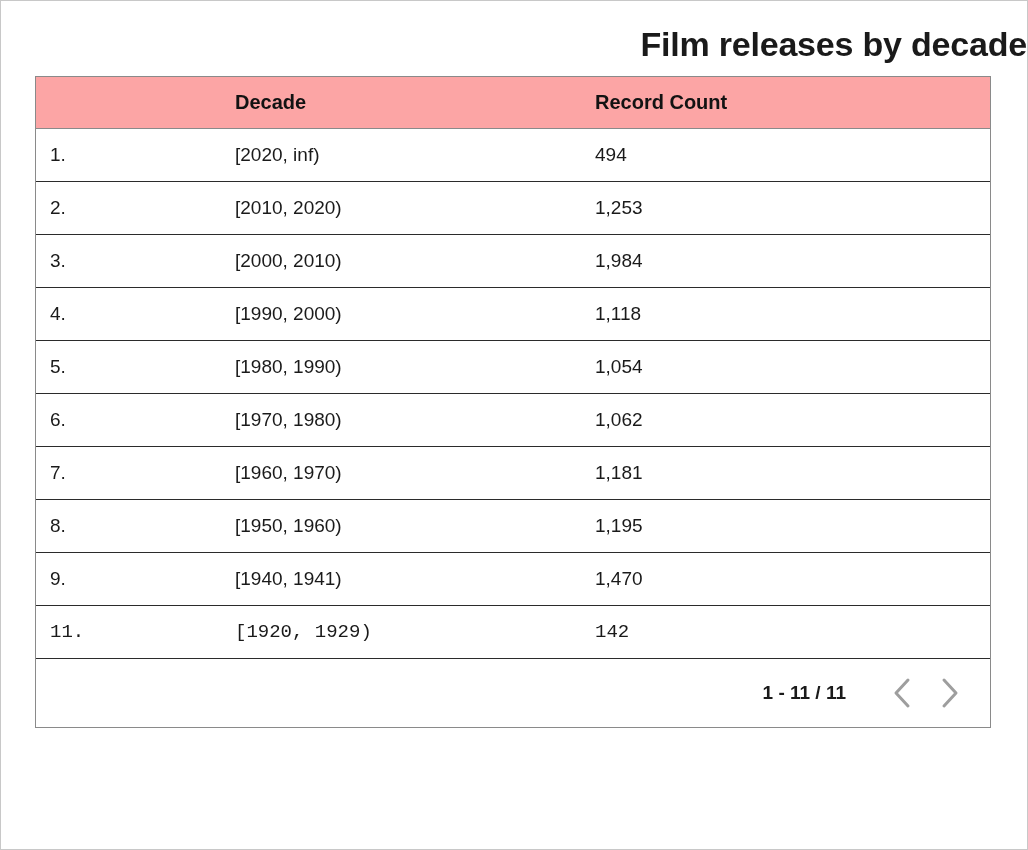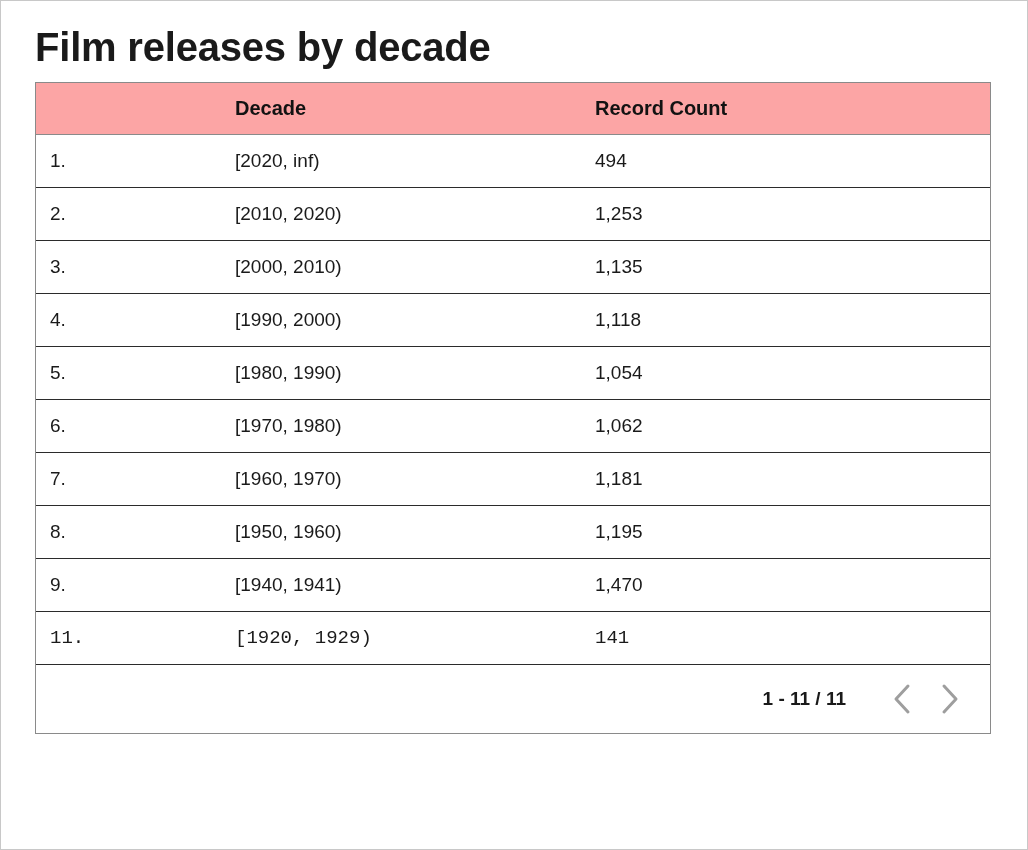--- a/index.html
+++ b/index.html
@@ -13,25 +13,26 @@
   .page {
     position: relative;
     width: 1028px;
     height: 850px;
     box-sizing: border-box;
     background: #ffffff;
     border: 1px solid #c8c8c8;
     overflow: hidden;
   }
   .title {
-    font-size: 40px;
+    font-size: 34px;
     font-weight: bold;
     color: #1a1a1a;
     margin: 24px 0 12px 34px;
     letter-spacing: -0.2px;
+    text-align: right;
   }
   .table-wrap {
     margin: 0 36px 0 34px;
     border: 1px solid #8a8a8a;
     box-sizing: border-box;
   }
   table {
     border-collapse: collapse;
     width: 100%;
     table-layout: fixed;
@@ -110,21 +111,21 @@
           <td class="col-count">494</td>
         </tr>
         <tr>
           <td class="col-idx">2.</td>
           <td class="col-decade">[2010, 2020)</td>
           <td class="col-count">1,253</td>
         </tr>
         <tr>
           <td class="col-idx">3.</td>
           <td class="col-decade">[2000, 2010)</td>
-          <td class="col-count">1,135</td>
+          <td class="col-count">1,984</td>
         </tr>
         <tr>
           <td class="col-idx">4.</td>
           <td class="col-decade">[1990, 2000)</td>
           <td class="col-count">1,118</td>
         </tr>
         <tr>
           <td class="col-idx">5.</td>
           <td class="col-decade">[1980, 1990)</td>
           <td class="col-count">1,054</td>
@@ -145,21 +146,21 @@
           <td class="col-count">1,195</td>
         </tr>
         <tr>
           <td class="col-idx">9.</td>
           <td class="col-decade">[1940, 1941)</td>
           <td class="col-count">1,470</td>
         </tr>
         <tr>
           <td class="col-idx">11.</td>
           <td class="col-decade">[1920, 1929)</td>
-          <td class="col-count">141</td>
+          <td class="col-count">142</td>
         </tr>
       </tbody>
     </table>
 
     <div class="footer">
       <span class="range">1 - 11 / 11</span>
       <button class="pager-btn">
         <svg width="20" height="32" viewBox="0 0 20 32" aria-hidden="true">
           <polyline points="15,3 3,16 15,29" fill="none" stroke="#9e9e9e" stroke-width="3" stroke-linecap="round" stroke-linejoin="round"></polyline>
         </svg>

